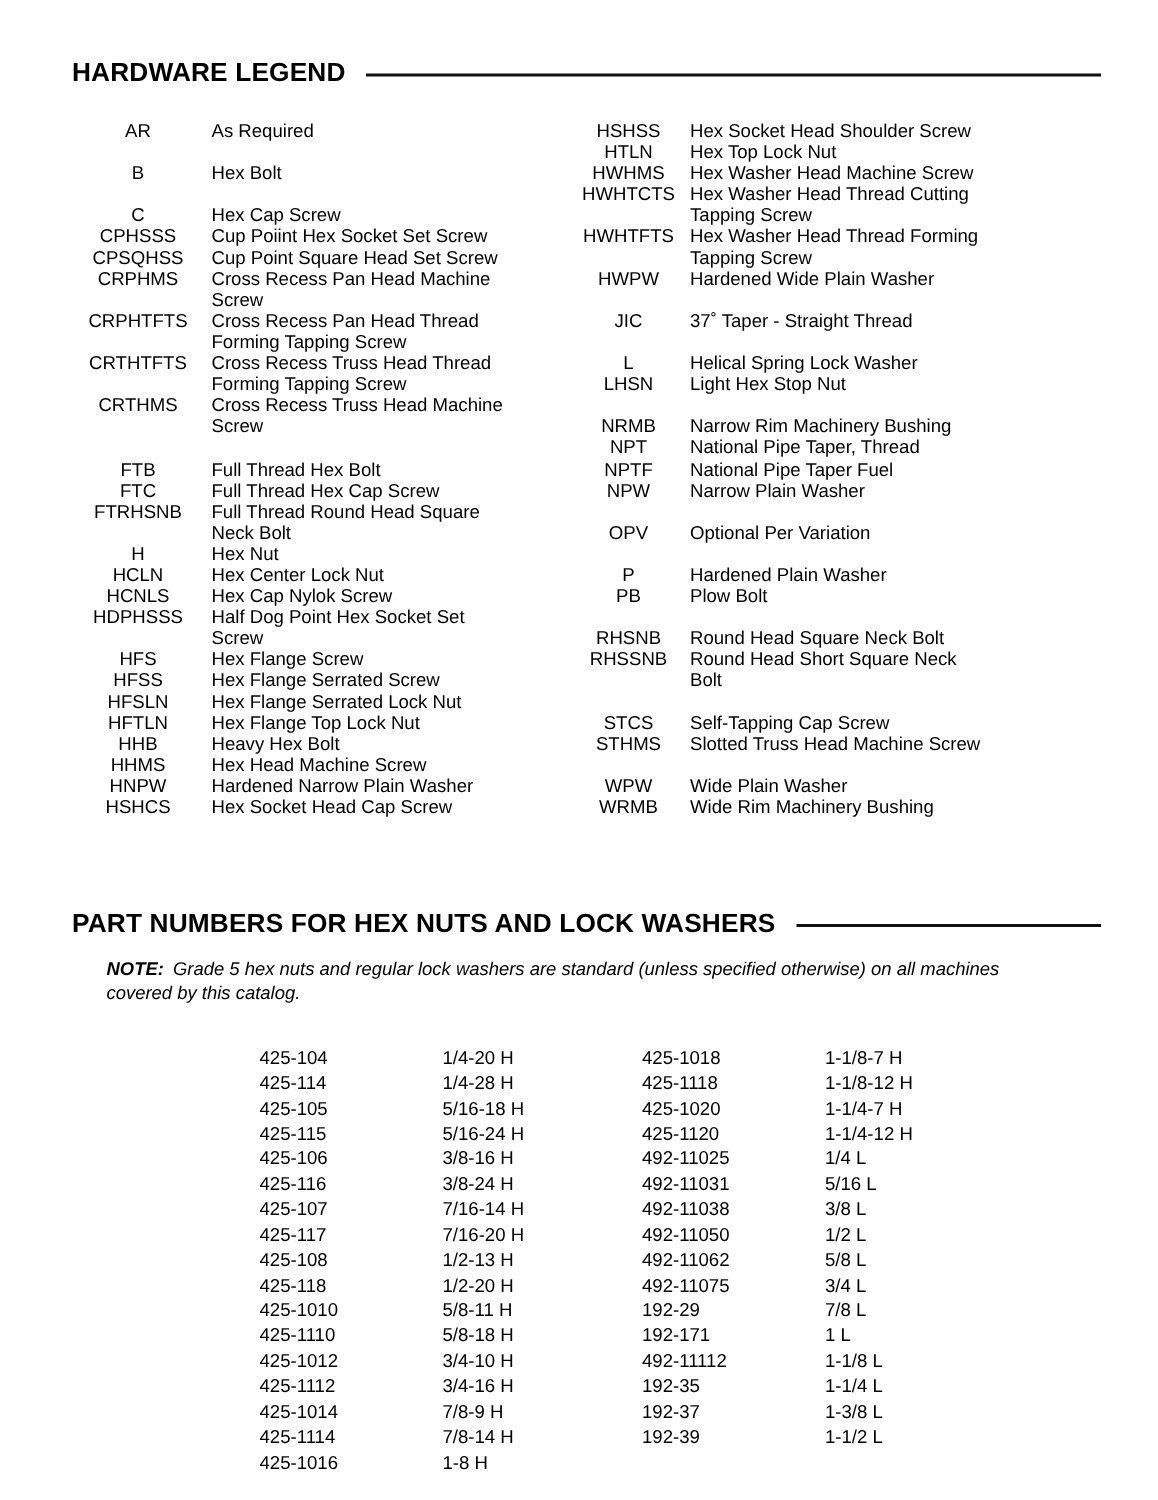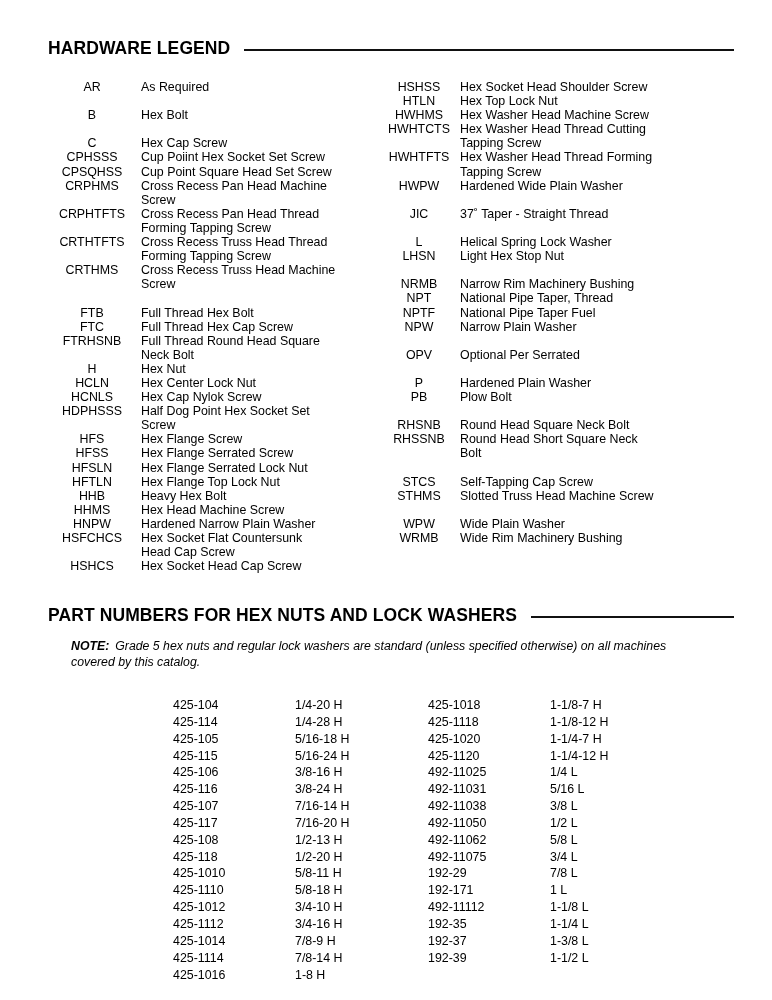--- a/index.html
+++ b/index.html
@@ -207,24 +207,20 @@
       </div>
       <div class="legend-entry">
         <span class="code">HHMS</span>
         <span class="desc"><span>Hex Head Machine Screw</span></span>
       </div>
       <div class="legend-entry">
         <span class="code">HNPW</span>
         <span class="desc"><span>Hardened Narrow Plain Washer</span></span>
       </div>
       <div class="legend-entry">
-        <span class="code">HSFCHCS</span>
-        <span class="desc"><span>Hex Socket Flat Countersunk</span><span class="cont">Head Cap Screw</span></span>
-      </div>
-      <div class="legend-entry">
         <span class="code">HSHCS</span>
         <span class="desc"><span>Hex Socket Head Cap Screw</span></span>
       </div>
     </div>
 
   <div class="legend-col" id="legend-right">
       <div class="legend-entry">
         <span class="code">HSHSS</span>
         <span class="desc"><span>Hex Socket Head Shoulder Screw</span></span>
       </div>
@@ -275,21 +271,21 @@
         <span class="code">NPTF</span>
         <span class="desc"><span>National Pipe Taper Fuel</span></span>
       </div>
       <div class="legend-entry">
         <span class="code">NPW</span>
         <span class="desc"><span>Narrow Plain Washer</span></span>
       </div>
       <div class="spacer-row"></div>
       <div class="legend-entry">
         <span class="code">OPV</span>
-        <span class="desc"><span>Optional Per Serrated</span></span>
+        <span class="desc"><span>Optional Per Variation</span></span>
       </div>
       <div class="spacer-row"></div>
       <div class="legend-entry">
         <span class="code">P</span>
         <span class="desc"><span>Hardened Plain Washer</span></span>
       </div>
       <div class="legend-entry">
         <span class="code">PB</span>
         <span class="desc"><span>Plow Bolt</span></span>
       </div>

